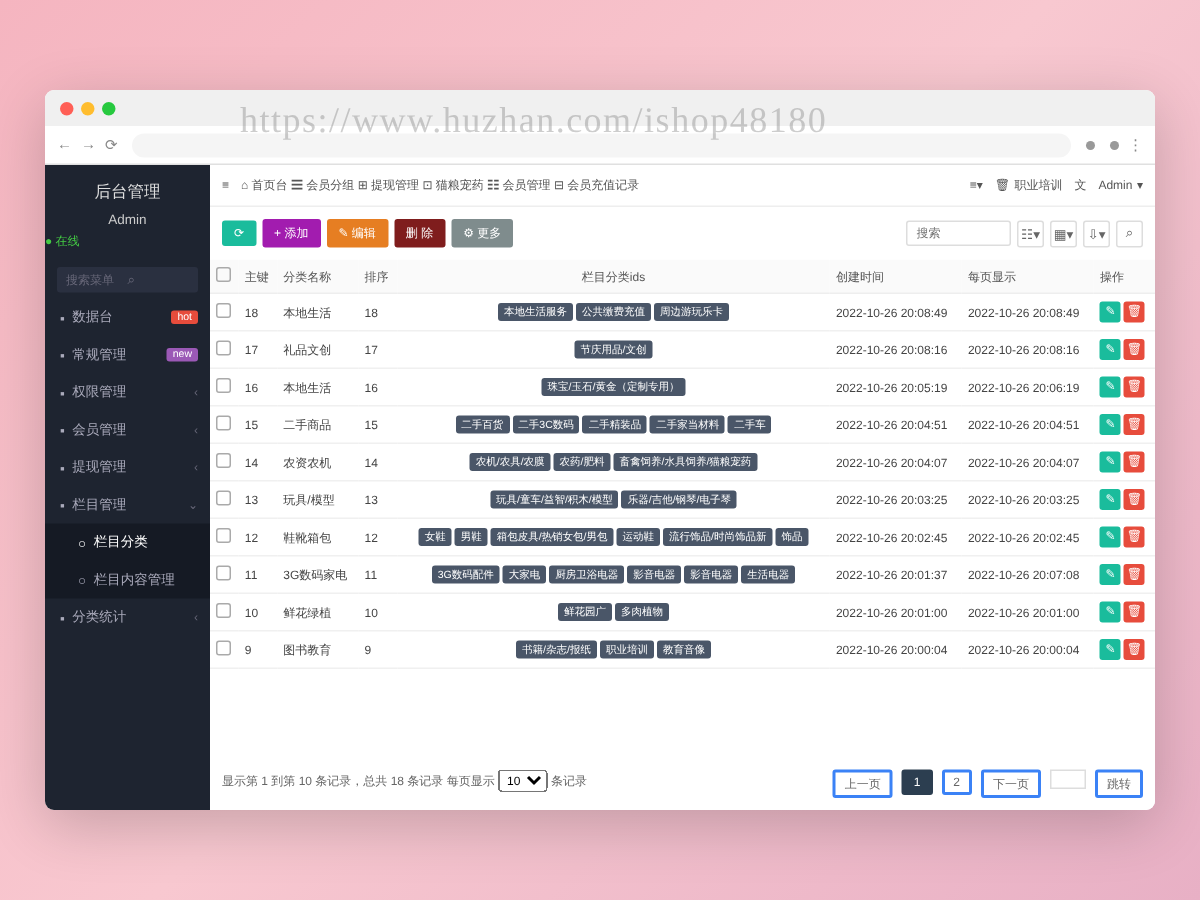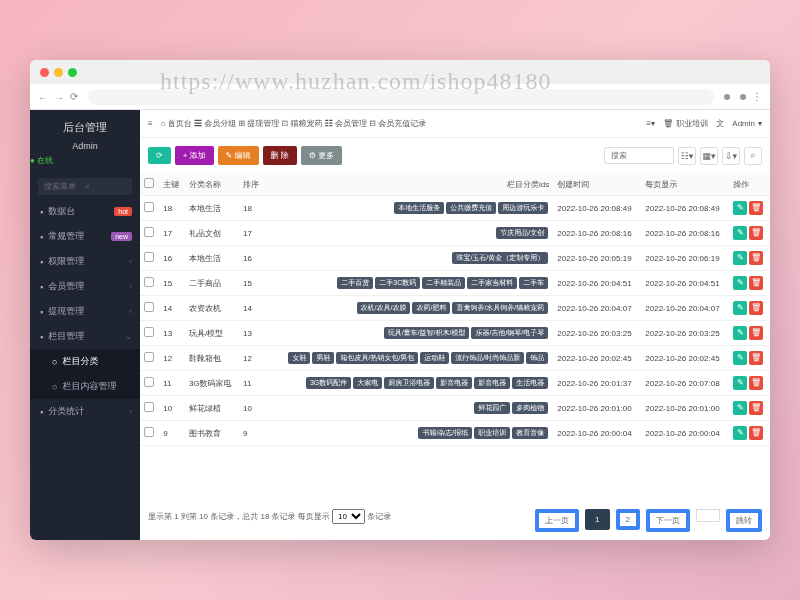--- a/index.html
+++ b/index.html
@@ -46,25 +46,25 @@
 .table{flex:1;overflow:auto;font-size:8px}
 table{width:100%;border-collapse:collapse}
 th{padding:5px 4px;text-align:left;color:#555;font-weight:normal;border-bottom:1px solid #eee;background:#fafafa;font-size:8px}
 td{padding:5px 4px;border-bottom:1px solid #f0f0f0;color:#444;font-size:8px}
 .chk{width:10px;height:10px;border:1px solid #aaa;border-radius:2px;display:inline-block}
 .tag{display:inline-block;background:#4a5668;color:#fff;font-size:7px;padding:1px 4px;border-radius:2px;margin:1px}
 .act-edit{display:inline-block;width:14px;height:14px;background:#1abc9c;color:#fff;text-align:center;line-height:14px;font-size:8px;border-radius:2px;cursor:pointer}
 .act-del{display:inline-block;width:14px;height:14px;background:#e74c3c;color:#fff;text-align:center;line-height:14px;font-size:8px;border-radius:2px;cursor:pointer;margin-left:2px}
 .pager{padding:8px;display:flex;align-items:flex-start;font-size:8px;color:#666;gap:6px}
 .pager .spacer{flex:1}
-.pager .pbtn{padding:2px 6px;border:4px solid #3b82f6;cursor:pointer;border-radius:2px}
+.pager .pbtn{padding:2px 6px;border:2px solid #3b82f6;cursor:pointer;border-radius:2px}
 .pager .pbtn.active{background:#2c3e50;color:#fff;border-color:#2c3e50}
 .pager select{font-size:8px;padding:1px}
 .pager input{width:24px;font-size:8px;padding:1px;border:1px solid #ddd}
-th:nth-child(5),td:nth-child(5){text-align:right}
+th:nth-child(5),td:nth-child(5){text-align:center}
 </style>
 </head>
 <body>
 
 <div class="watermark">https://www.huzhan.com/ishop48180</div>
 
 <div class="window">
   <div class="titlebar">
     <div class="dot r"></div>
     <div class="dot y"></div>

